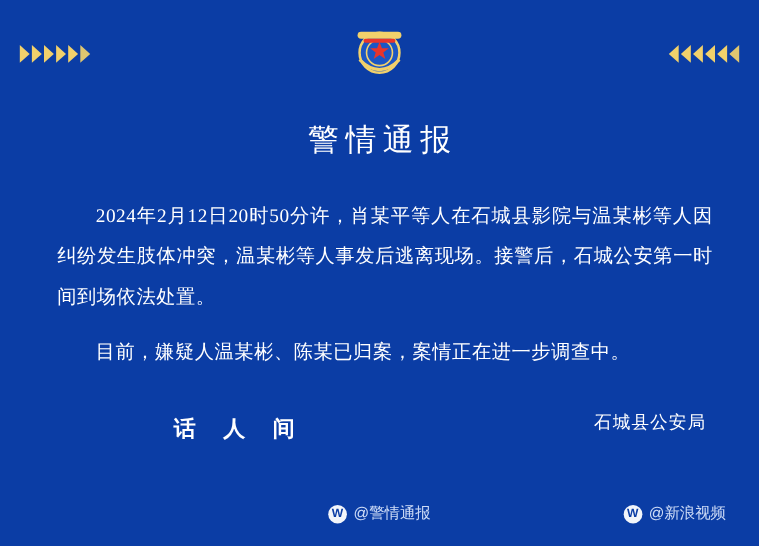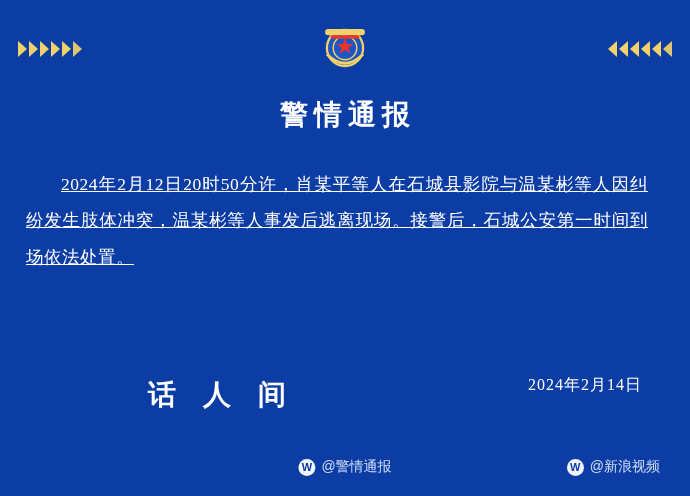--- a/index.html
+++ b/index.html
@@ -55,52 +55,52 @@
     margin-right: 0;
     margin-left: 2px;
   }
   .chev.dim { opacity: 0.92; }
 
   
   .title {
     text-align: center;
     font-size: 28px;
     letter-spacing: 6px;
-    font-weight: bold;
+    font-weight: normal;
+    margin-top: 12px;
     margin-bottom: 6px;
     text-indent: 6px;
   }
 
   
   .body-wrap {
-    padding: 26px 42px 0 26px;
-    text-decoration: underline;
+    padding: 26px 42px 0 52px;
   }
   .para {
     font-size: 17.5px;
     line-height: 2.08;
     text-indent: 2em;
     letter-spacing: 0.5px;
     margin: 0 0 14px 0;
     text-align: justify;
   }
 
   
   .footer {
     position: absolute;
     left: 0;
     right: 0;
     bottom: 46px;
     height: 86px;
   }
   .brand {
     position: absolute;
-    left: 148px;
+    left: 158px;
     top: 12px;
-    font-size: 28px;
+    font-size: 20px;
     letter-spacing: 10px;
     font-weight: bold;
   }
   .sign {
     position: absolute;
     right: 48px;
     top: 6px;
     text-align: right;
     line-height: 1.9;
     font-size: 16px;
@@ -171,26 +171,27 @@
     <span class="chev"></span>
     <span class="chev"></span>
     <span class="chev dim"></span>
   </div>
 </div>
 
 <div class="title">警情通报</div>
 
 <div class="body-wrap">
   <p class="para">2024年2月12日20时50分许，肖某平等人在石城县影院与温某彬等人因纠纷发生肢体冲突，温某彬等人事发后逃离现场。接警后，石城公安第一时间到场依法处置。</p>
+  <p class="para">目前，嫌疑人温某彬、陈某已归案，案情正在进一步调查中。</p>
 </div>
 
 <div class="footer">
   <div class="brand">话 人 间</div>
   <div class="sign">
-    <div>2024年2月14日</div>
+    <div>石城县公安局</div>
   </div>
 </div>
 
 <div class="watermarks">
   <div class="wm center">
     <span class="wm-logo">W</span>
     <span>@警情通报</span>
   </div>
   <div class="wm right">
     <span class="wm-logo">W</span>

